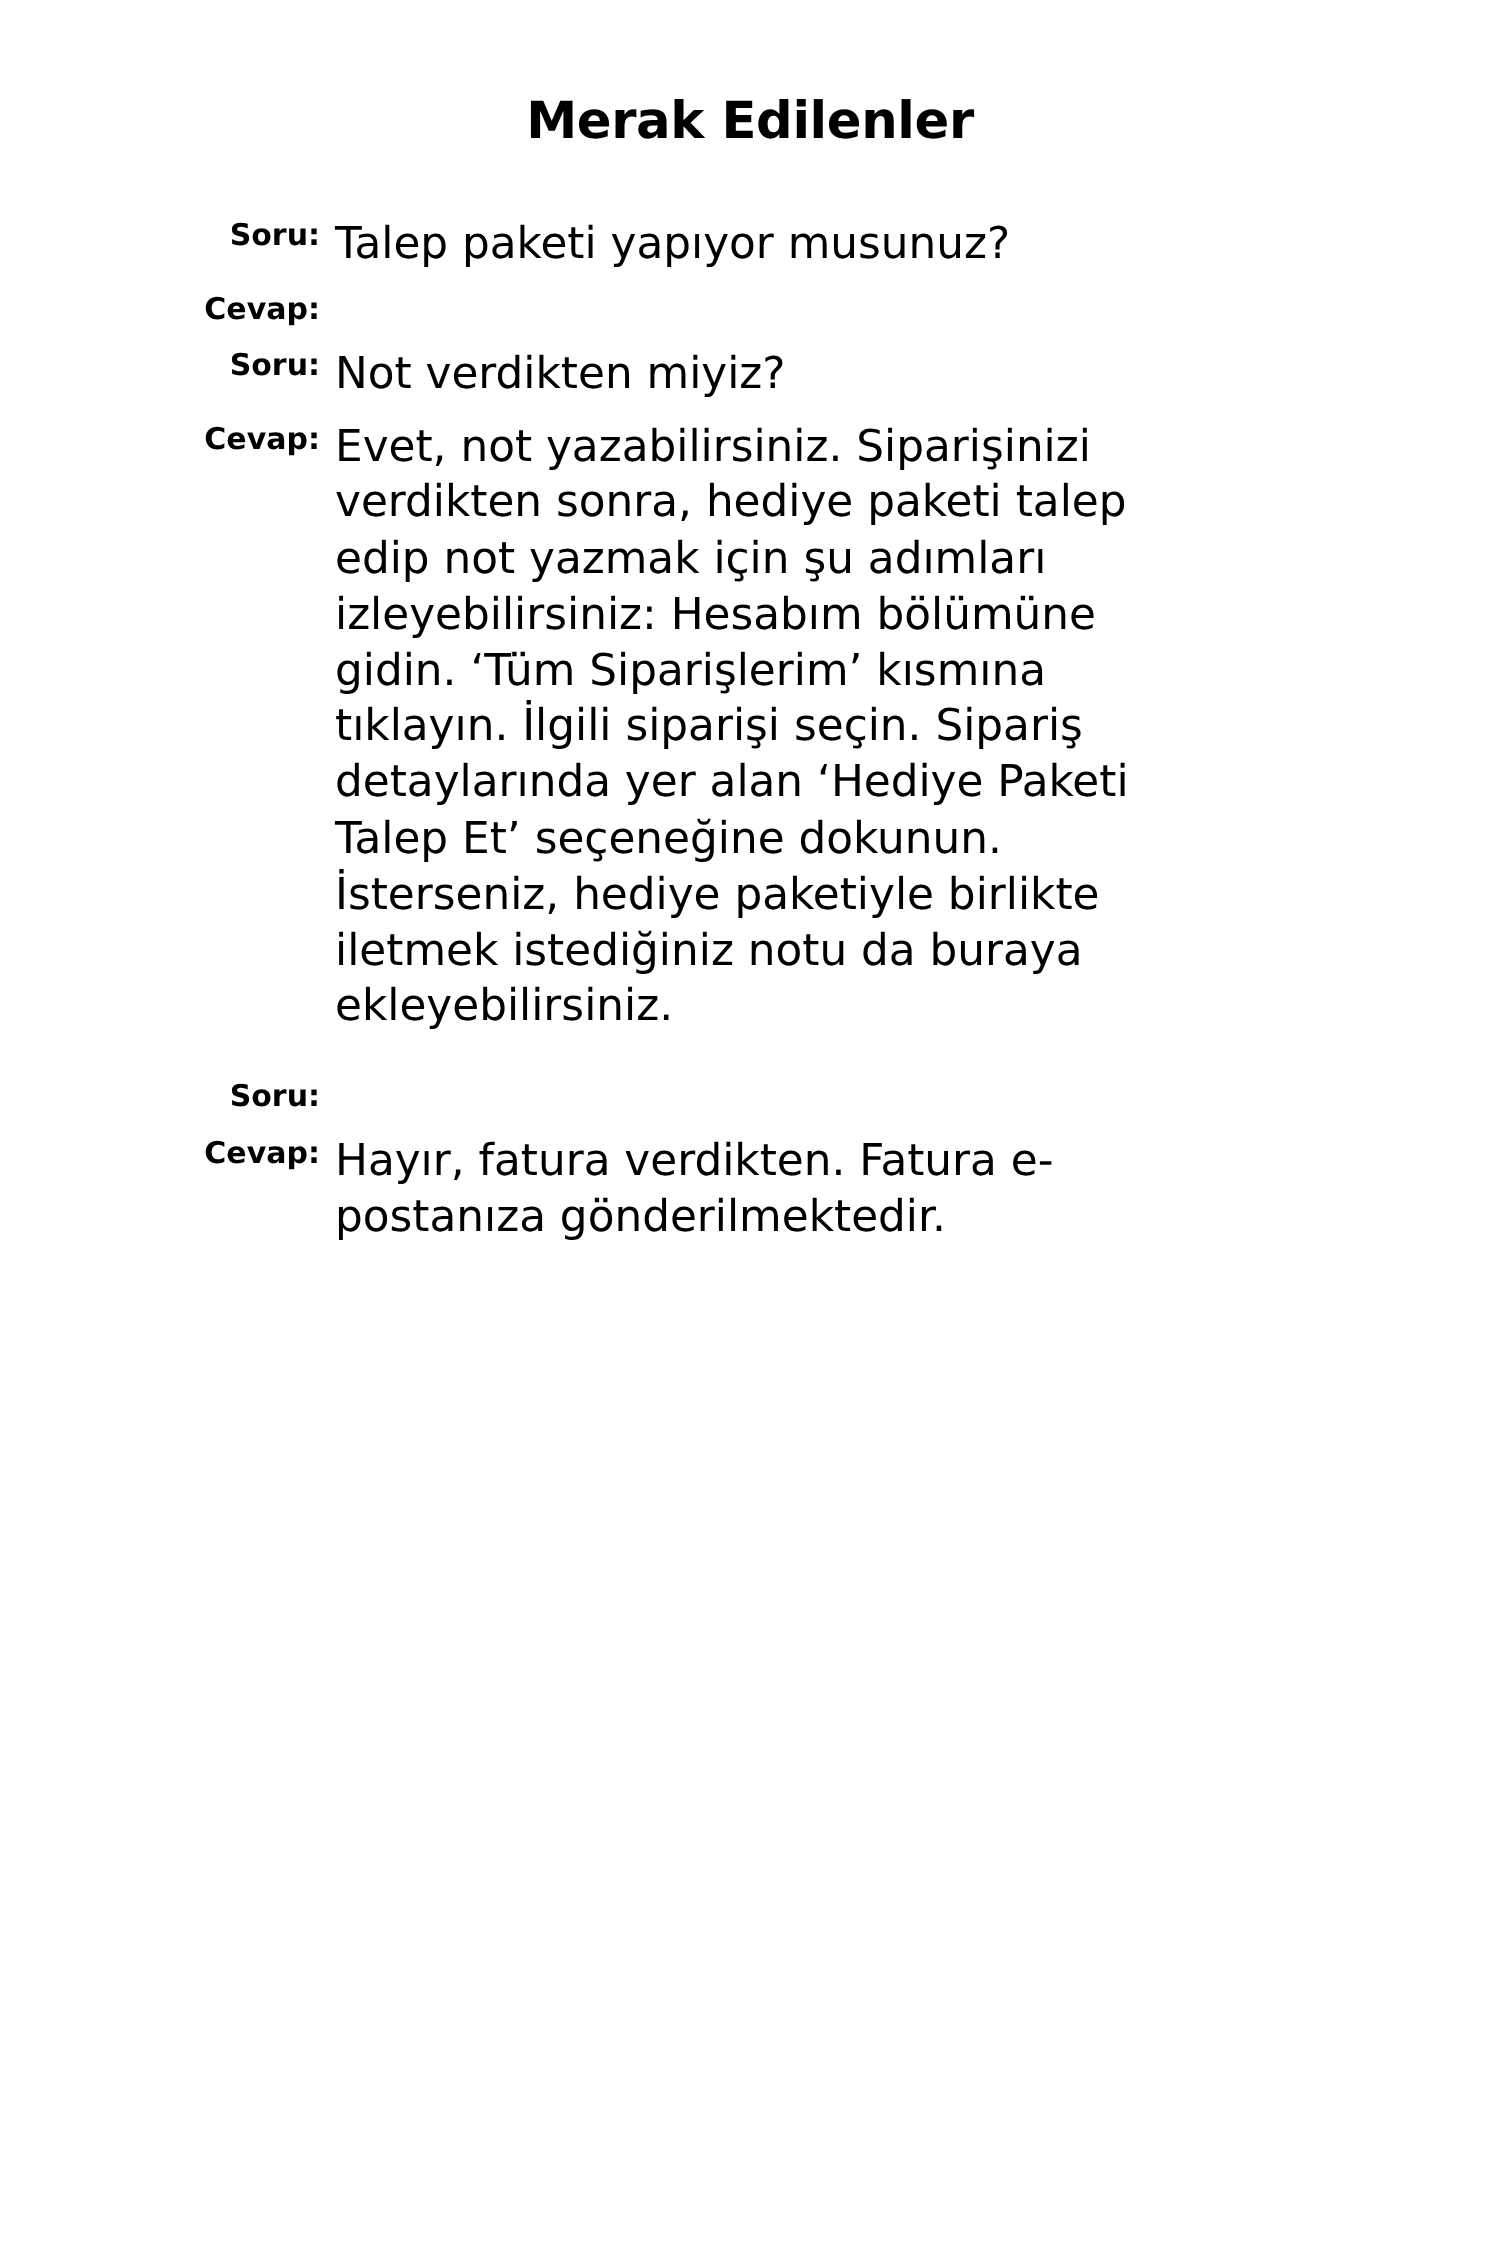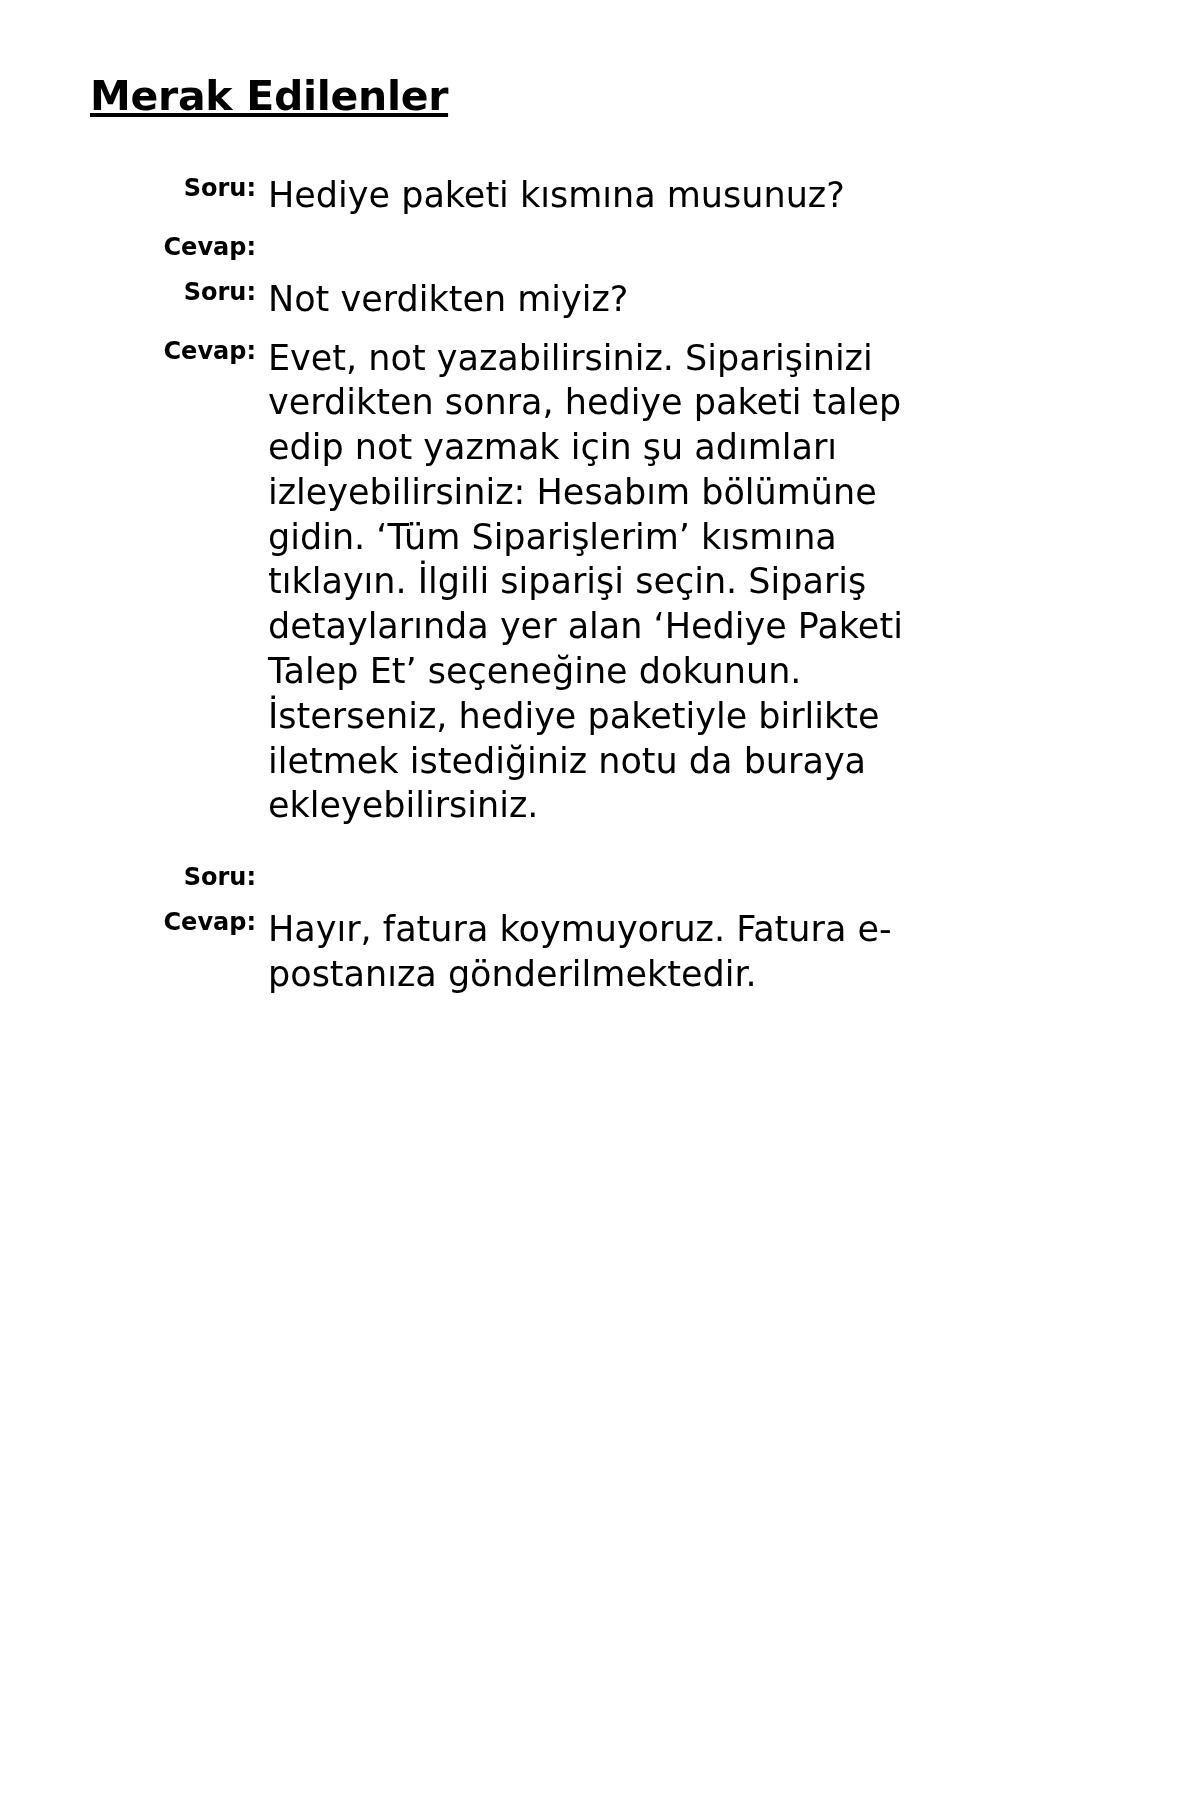--- a/index.html
+++ b/index.html
@@ -14,27 +14,26 @@
     color: #000000;
     -webkit-font-smoothing: antialiased;
   }
   .page {
     width: 1060px;
     margin: 0 auto;
     padding: 0 20px;
     box-sizing: border-box;
   }
   .doc-title {
-    text-align: left;
+    text-align: center;
     font-size: 41px;
     font-weight: 700;
     letter-spacing: -0.3px;
     margin: 72px 0 0 0;
     line-height: 1.2;
-    text-decoration: underline;
   }
   .faq-list {
     margin-top: 52px;
   }
   .faq-row {
     display: flex;
     align-items: flex-start;
     margin-bottom: 14px;
   }
   .faq-row.answer-long {
@@ -66,21 +65,21 @@
 <body>
 
 <div class="page">
 
   <h1 class="doc-title">Merak Edilenler</h1>
 
   <div class="faq-list">
 
     <div class="faq-row">
       <div class="faq-label">Soru:</div>
-      <div class="faq-text">Hediye paketi kısmına musunuz?</div>
+      <div class="faq-text">Talep paketi yapıyor musunuz?</div>
     </div>
 
     <div class="faq-row">
       <div class="faq-label">Cevap:</div>
     </div>
 
     <div class="faq-row">
       <div class="faq-label">Soru:</div>
       <div class="faq-text">Not verdikten miyiz?</div>
     </div>
@@ -89,20 +88,20 @@
       <div class="faq-label">Cevap:</div>
       <div class="faq-text">Evet, not yazabilirsiniz. Siparişinizi verdikten sonra, hediye paketi talep edip not yazmak için şu adımları izleyebilirsiniz: Hesabım bölümüne gidin. ‘Tüm Siparişlerim’ kısmına tıklayın. İlgili siparişi seçin. Sipariş detaylarında yer alan ‘Hediye Paketi Talep Et’ seçeneğine dokunun. İsterseniz, hediye paketiyle birlikte iletmek istediğiniz notu da buraya ekleyebilirsiniz.</div>
     </div>
 
     <div class="faq-row">
       <div class="faq-label">Soru:</div>
     </div>
 
     <div class="faq-row">
       <div class="faq-label">Cevap:</div>
-      <div class="faq-text">Hayır, fatura koymuyoruz. Fatura e-postanıza gönderilmektedir.</div>
+      <div class="faq-text">Hayır, fatura verdikten. Fatura e-postanıza gönderilmektedir.</div>
     </div>
 
   </div>
 
   <div class="spacer-bottom"></div>
 
 </div>
 
 </body></html>

